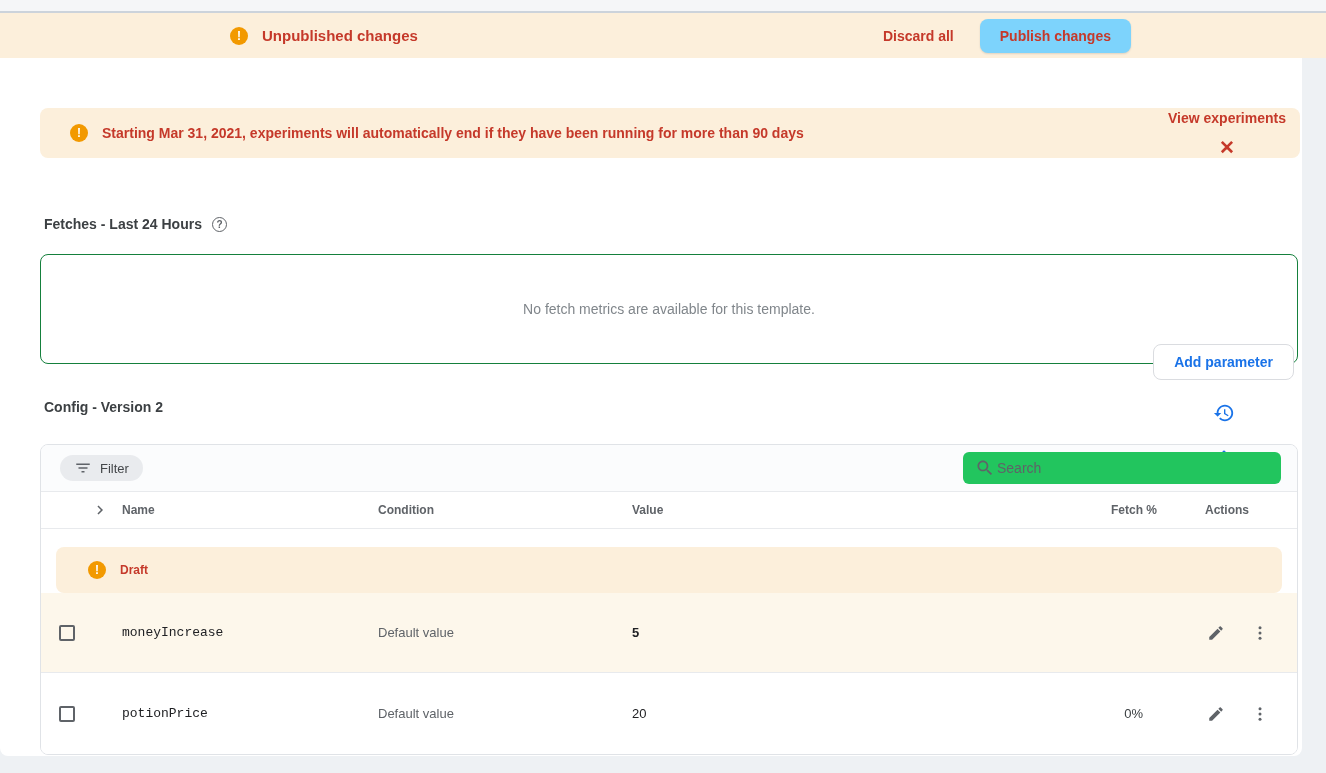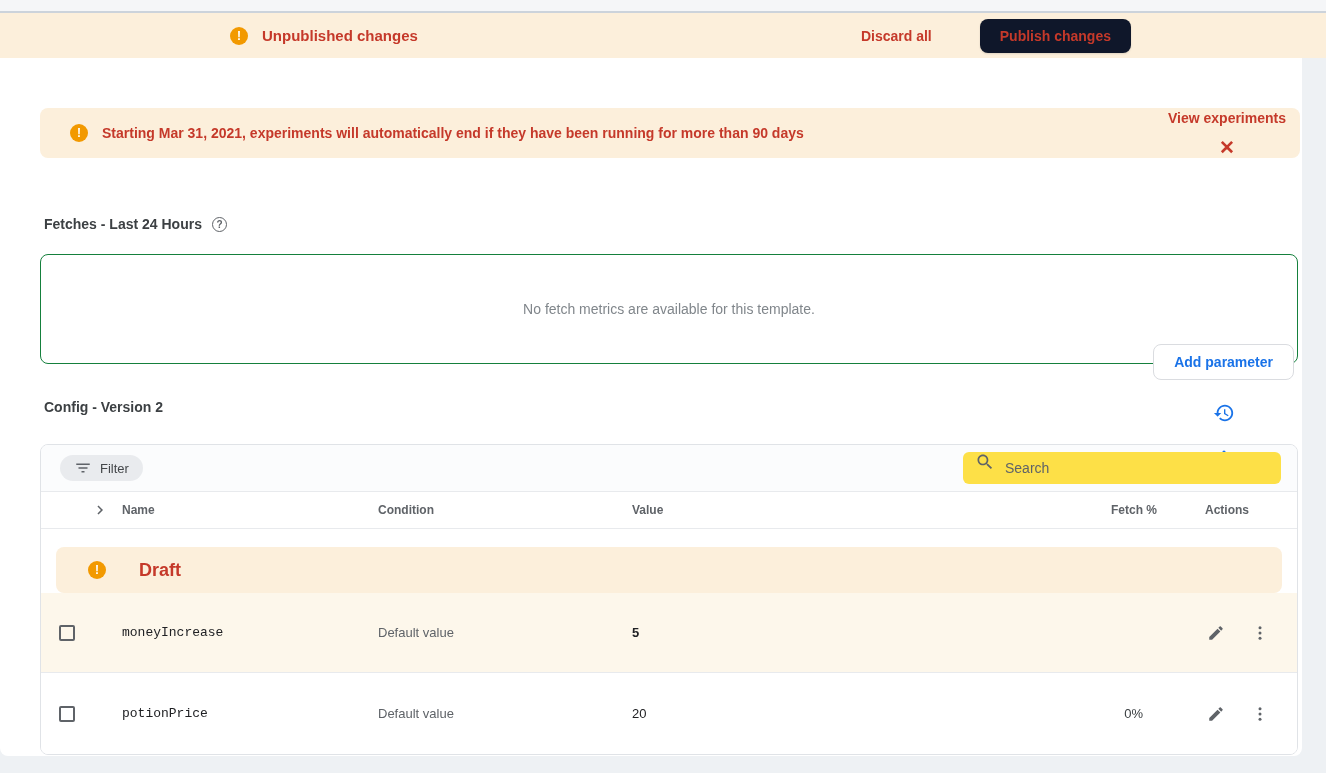--- a/index.html
+++ b/index.html
@@ -18,23 +18,23 @@
   .unpub-left { display:flex; align-items:center; gap:14px; margin-left:230px; }
   .unpub-right { display:flex; align-items:center; gap:26px; margin-right:195px; }
   .banner-msg { color:var(--accent_red); font-size:15px; font-weight:700; }
 
   .warn-circle { width:18px; height:18px; border-radius:50%; background:var(--accent_orange);
     color:#fff; font-size:12px; font-weight:700; display:flex; align-items:center;
     justify-content:center; flex:0 0 auto; }
 
   .text-btn { color:var(--accent_red); font-size:14px; font-weight:700; cursor:pointer;
     background:none; border:none; font-family:inherit; }
-  .publish-btn { background:#0f172a; color:var(--accent_red); font-size:14px; font-weight:700;
+  .publish-btn { background:#7dd3fc; color:var(--accent_red); font-size:14px; font-weight:700;
     border:none; border-radius:8px; height:34px; padding:0 20px; cursor:pointer;
-    font-family:inherit; box-shadow:0 1px 2px rgba(0,0,0,.12);margin-left:22px; }
+    font-family:inherit; box-shadow:0 1px 2px rgba(0,0,0,.12); }
 
   
   .content-panel { width:1302px; height:698px; background:#fff;
     border-bottom-right-radius:8px; border-bottom-left-radius:8px; overflow:hidden; }
 
   .exp-banner { margin:50px 0 0 40px; width:1260px; height:50px; background:var(--banner_bg);
     border-radius:8px; display:flex; align-items:center; }
   .exp-left { display:flex; align-items:center; gap:14px; padding-left:30px; flex:1; }
   .exp-msg { color:var(--accent_red); font-size:14px; font-weight:700; }
   .exp-right { display:flex; align-items:center; gap:12px; padding-right:14px;flex-direction:column; }
@@ -63,37 +63,37 @@
     align-items:center; justify-content:center; padding:2px; }
 
   .table-card { margin:16px 0 0 40px; width:1258px; border:1px solid #e0e3e7;
     border-radius:8px; overflow:hidden; background:#fff; }
   .toolbar { height:46px; background:#fbfcfd; display:flex; align-items:center;
     justify-content:space-between; padding:0 16px; }
   .filter-chip { height:26px; border-radius:13px; background:#e9ebee; display:flex;
     align-items:center; gap:8px; padding:0 14px; margin-left:3px; border:none;
     cursor:pointer; font-family:inherit; }
   .filter-chip span { color:#44474a; font-size:13px; }
-  .search-box { width:318px; height:32px; border-radius:6px; background:#fde047;
-    display:flex; gap:10px; padding:0 12px; }
+  .search-box { width:318px; height:32px; border-radius:6px; background:#22c55e;
+    display:flex; align-items:center; gap:2px; padding:0 12px; }
   .search-box input { border:none; background:transparent; outline:none; flex:1;
     font-size:14px; color:#3c4043; font-family:inherit; }
   .search-box input::placeholder { color:#5f6368; opacity:1; }
 
   .pgrid { display:grid; grid-template-columns:81px 256px 254px 1fr 120px 140px;
     align-items:center; }
   .thead { height:38px; border-top:1px solid #e8eaed; border-bottom:1px solid #e8eaed; }
   .th { color:#5f6368; font-size:12px; font-weight:700; }
   .th-fetch { text-align:right; }
   .th-actions { text-align:center; }
   .expand-chevron { margin-left:50px; display:flex; cursor:pointer; background:none; border:none; }
 
   .draft-banner { margin:18px 15px 0; height:46px; background:var(--banner_bg);
     border-radius:8px; display:flex; align-items:center; gap:14px; padding-left:32px; }
-  .draft-label { color:var(--accent_red); font-size:18px; font-weight:700;margin-left:19px; }
+  .draft-label { color:var(--accent_red); font-size:12px; font-weight:700; }
 
   .prow { height:80px; }
   .prow.draft { background:var(--draft_row_bg); border-bottom:1px solid #e8eaed; }
   .prow.plain { height:81px; background:#fff; }
   .checkbox { width:16px; height:16px; border:2px solid #5f6368; border-radius:2px;
     margin-left:18px; background:transparent; cursor:pointer; }
   .cell-name { font-family:"Liberation Mono","DejaVu Sans Mono",monospace;
     font-size:13px; color:#202124; }
   .cell-cond { font-size:13px; color:#5f6368; }
   .cell-value { font-size:13px; color:#202124; }

